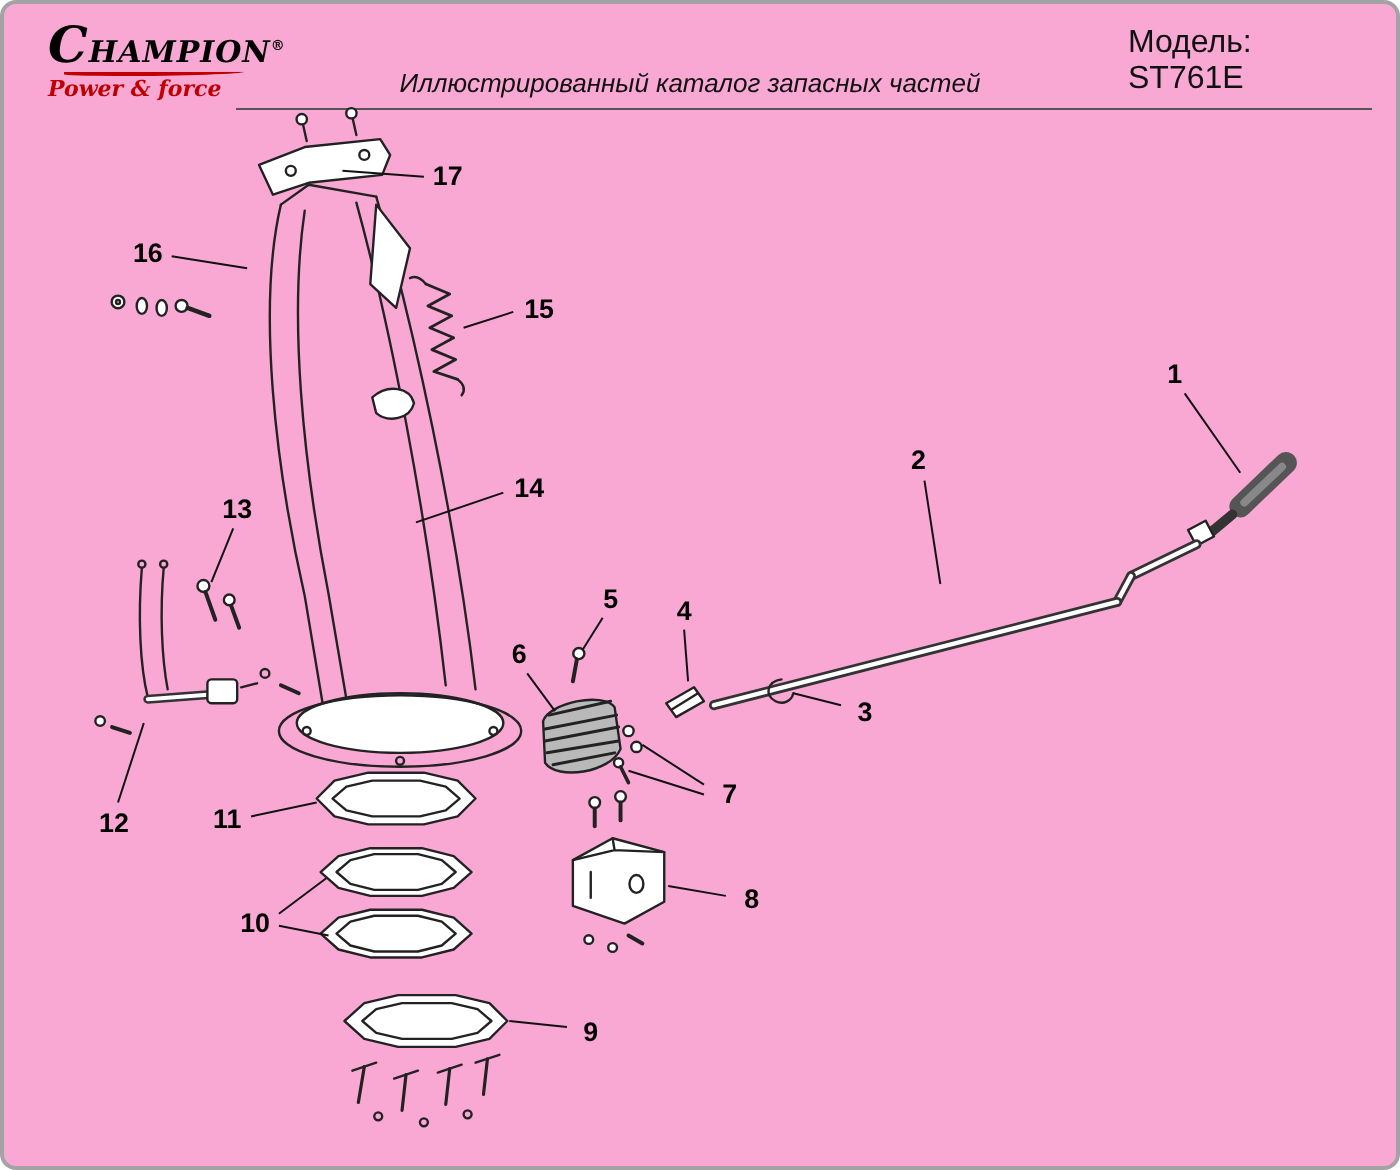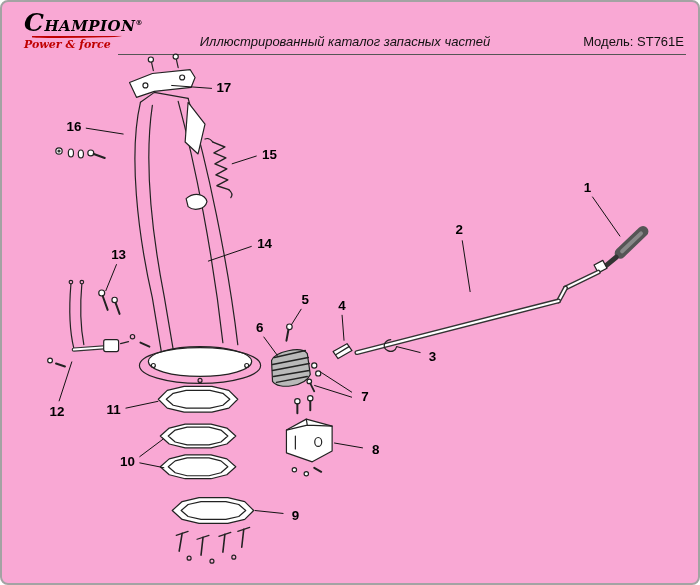--- a/index.html
+++ b/index.html
@@ -20,21 +20,21 @@
     font-size:15px; letter-spacing:.5px; color:#000; white-space:nowrap;
   }
   .big-c { font-size:25px; }
   .reg { font-size:7px; vertical-align:super; }
   .swoosh { height:3px; border-bottom:2px solid #c00000; border-radius:0 0 100% 40%; margin:0 4px 1px 8px; }
   .tagline {
     color:#c00000; font-family:"DejaVu Serif", serif; font-style:italic;
     font-weight:bold; font-size:11px; text-align:left;
   }
   .title { flex:1; text-align:center; font-size:13px; color:#111; padding-bottom:1px;font-style:italic; }
-  .model { width:120px; text-align:right; font-size:13px; color:#111; padding-bottom:1px; }
+  .model { width:120px; text-align:left; font-size:16px; color:#111; padding-bottom:1px; }
   .header-rule { position:absolute; top:52px; left:116px; right:12px; height:1px; background:#555; }
   svg.diagram { position:absolute; inset:0; width:100%; height:100%; }
   .art { stroke:#222; stroke-width:1.2; fill:none; stroke-linejoin:round; stroke-linecap:round; }
   .leader { stroke:#111; stroke-width:1; }
   .callout-num { font:bold 13.5px "Liberation Sans", sans-serif; fill:#000; text-anchor:middle; }
 </style>
 </head>
 <body>
 
 <div class="page">

